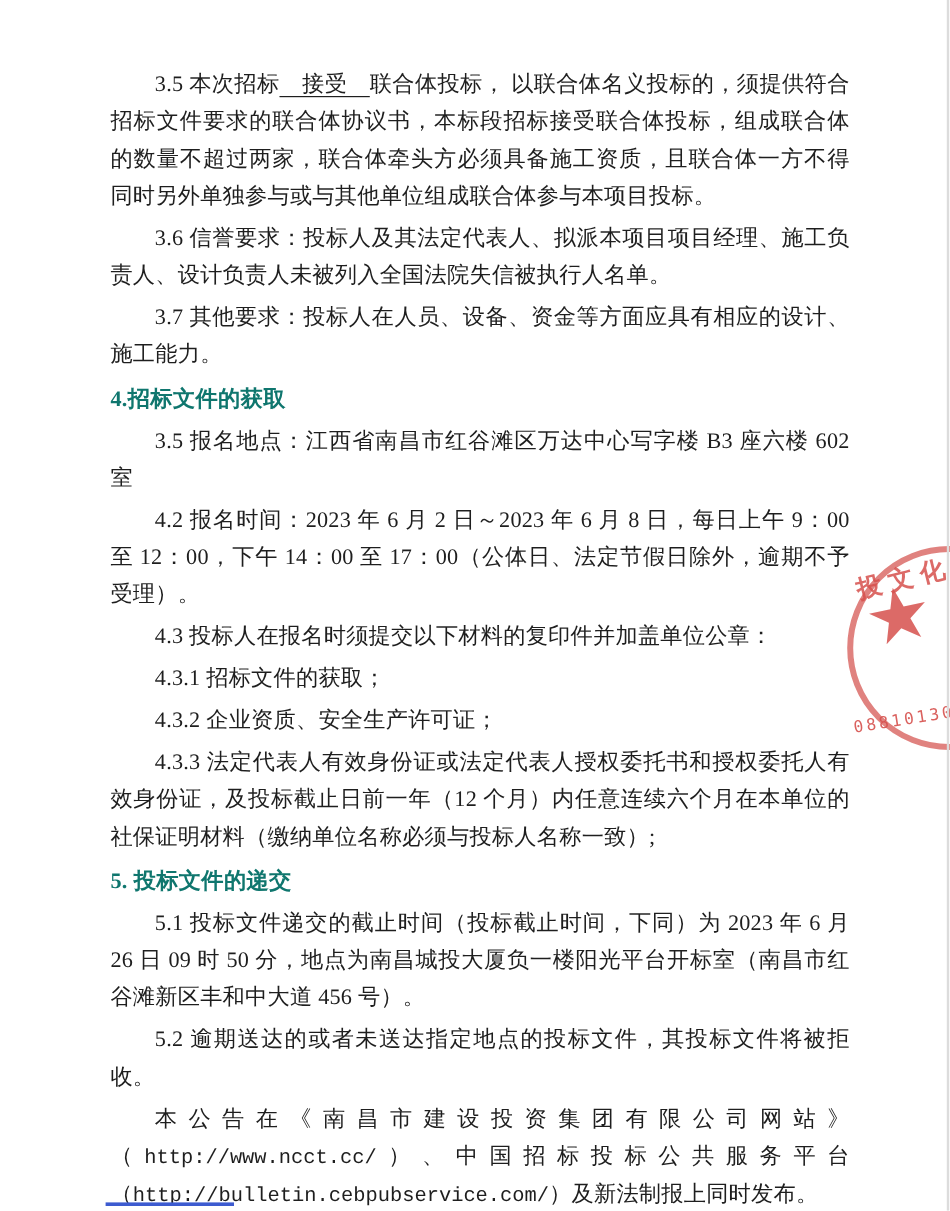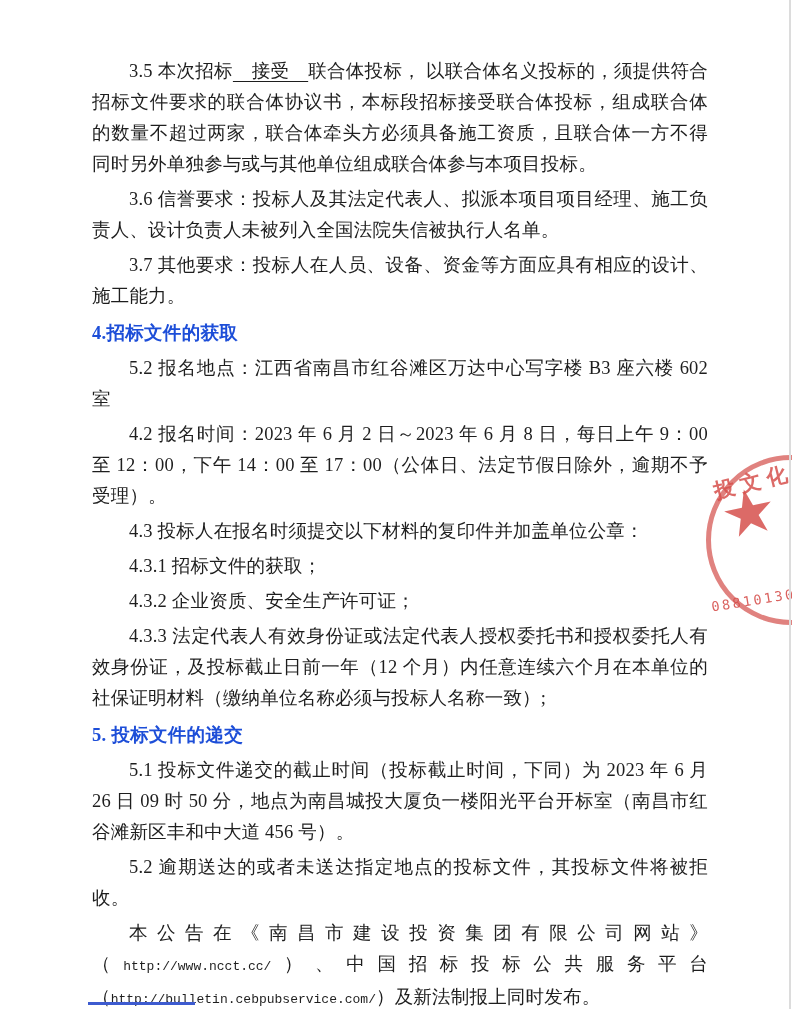--- a/index.html
+++ b/index.html
@@ -26,32 +26,32 @@
     width:624px;
     font-size:18.5px;
     line-height:31px;
     letter-spacing:.2px;
     color:#1e1e1e;
     text-align:justify;
   }
   .content p{margin:4px;text-indent:2em;}
   .content p.heading{
     font-weight:bold;
-    color:#1d4ed8;
+    color:#0f766e;
     text-indent:0;
     margin-top:6px;
     letter-spacing:.3px;
   }
   .u{
     text-decoration:underline;
     text-underline-offset:4px;
   }
   .mono{
     font-family:"Liberation Mono","DejaVu Sans Mono",monospace;
-    font-size:13px;
+    font-size:17px;
     letter-spacing:0;
   }
   
   .stamp{
     position:absolute;
     left:706px;top:455px;
     width:170px;height:170px;
     border:5px solid rgba(214,88,84,.75);
     border-radius:50%;
     box-sizing:border-box;
@@ -101,21 +101,21 @@
   <div class="content">
 
     <p><span>3.5 本次招标</span><span class="u">　接受　</span><span>联合体投标， 以联合体名义投标的，须提供符合招标文件要求的联合体协议书，本标段招标接受联合体投标，组成联合体的数量不超过两家，联合体牵头方必须具备施工资质，且联合体一方不得同时另外单独参与或与其他单位组成联合体参与本项目投标。</span></p>
 
     <p>3.6 信誉要求：投标人及其法定代表人、拟派本项目项目经理、施工负责人、设计负责人未被列入全国法院失信被执行人名单。</p>
 
     <p>3.7 其他要求：投标人在人员、设备、资金等方面应具有相应的设计、施工能力。</p>
 
     <p class="heading">4.招标文件的获取</p>
 
-    <p>5.2 报名地点：江西省南昌市红谷滩区万达中心写字楼 B3 座六楼 602 室</p>
+    <p>3.5 报名地点：江西省南昌市红谷滩区万达中心写字楼 B3 座六楼 602 室</p>
 
     <p>4.2 报名时间：2023 年 6 月 2 日～2023 年 6 月 8 日，每日上午 9：00 至 12：00，下午 14：00 至 17：00（公体日、法定节假日除外，逾期不予受理）。</p>
 
     <p>4.3 投标人在报名时须提交以下材料的复印件并加盖单位公章：</p>
 
     <p>4.3.1 招标文件的获取；</p>
 
     <p>4.3.2 企业资质、安全生产许可证；</p>
 
     <p>4.3.3 法定代表人有效身份证或法定代表人授权委托书和授权委托人有效身份证，及投标截止日前一年（12 个月）内任意连续六个月在本单位的社保证明材料（缴纳单位名称必须与投标人名称一致）;</p>

